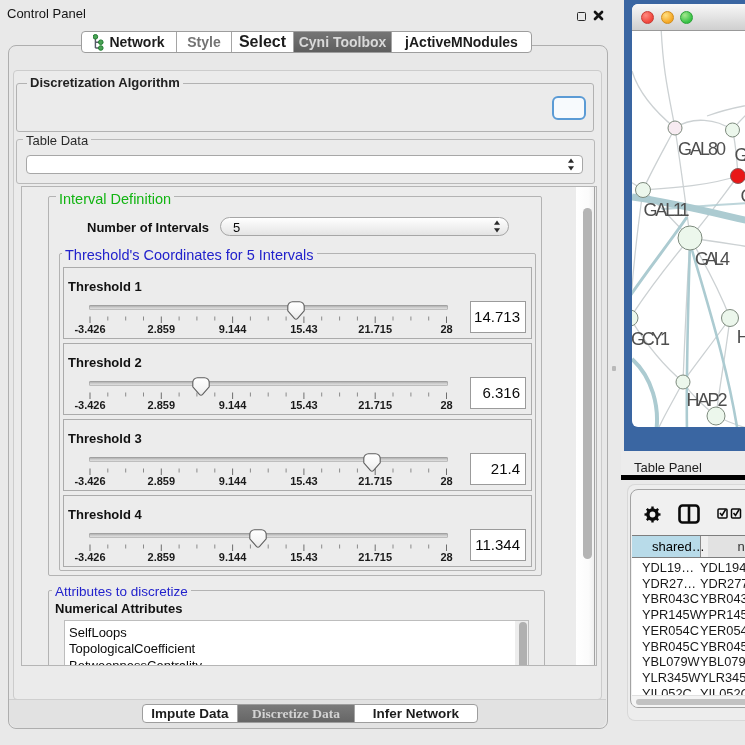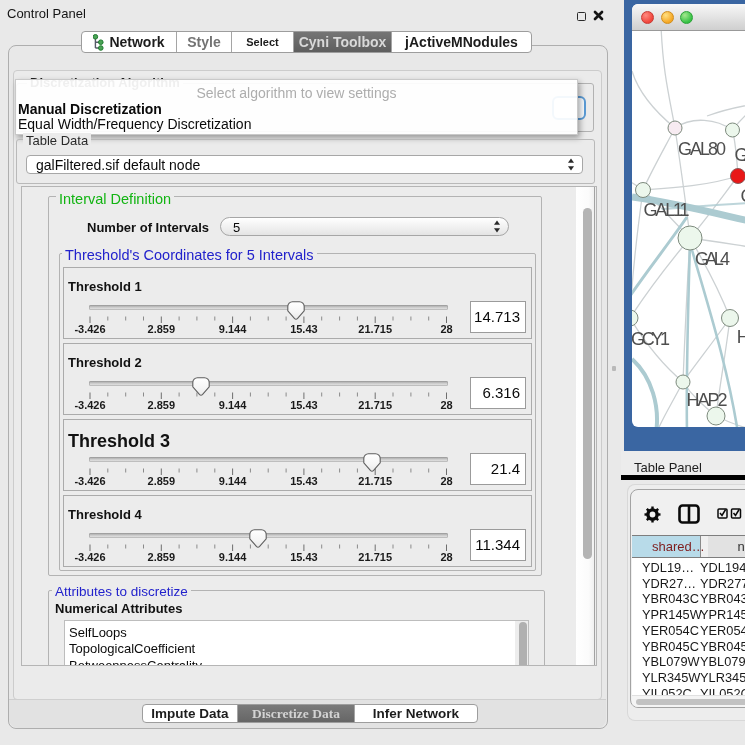--- a/index.html
+++ b/index.html
@@ -23,40 +23,34 @@
 
 <div class="abs" style="left:81px;top:31px;width:451px;height:22px;background:#ffffff;border:1px solid #9d9d9d;border-radius:4px;box-sizing:border-box;display:flex;overflow:hidden;">
   <div style="width:95px;border-right:1px solid #a5a5a5;display:flex;align-items:center;justify-content:center;font-size:14px;font-weight:bold;color:#1c1c1c;box-sizing:border-box;">
     <svg width="11" height="17" viewBox="0 0 11 17" style="margin-right:5px;">
       <path d="M2.4,4 L2.4,14 M2.4,8.2 L6,8.2 M2.4,14 L6,14" stroke="#555a68" stroke-width="1.4" fill="none"></path>
       <circle cx="2.4" cy="2.8" r="2.3" fill="#4aa455" stroke="#1f7a2f" stroke-width="1"></circle>
       <circle cx="7.8" cy="8.2" r="2.3" fill="#4aa455" stroke="#1f7a2f" stroke-width="1"></circle>
       <circle cx="7.8" cy="14" r="2.3" fill="#4aa455" stroke="#1f7a2f" stroke-width="1"></circle>
     </svg>Network</div>
   <div style="width:55px;border-right:1px solid #a5a5a5;display:flex;align-items:center;justify-content:center;font-size:14px;font-weight:bold;color:#737373;box-sizing:border-box;">Style</div>
-  <div style="width:62px;border-right:1px solid #a5a5a5;display:flex;align-items:center;justify-content:center;font-size:11px;font-weight:bold;color:#1c1c1c;box-sizing:border-box;">Select</div>
+  <div style="width:62px;border-right:1px solid #a5a5a5;display:flex;align-items:center;justify-content:center;font-size:16px;font-weight:bold;color:#1c1c1c;box-sizing:border-box;">Select</div>
   <div style="width:98px;border-right:1px solid #a5a5a5;display:flex;align-items:center;justify-content:center;font-size:14px;font-weight:bold;color:#d9d9d9;background:linear-gradient(#757575,#5e5e5e);box-sizing:border-box;">Cyni Toolbox</div>
   <div style="flex:1;display:flex;align-items:center;justify-content:center;font-size:14px;font-weight:bold;color:#1c1c1c;">jActiveMNodules</div>
 </div>
 
 <div class="abs" style="left:16px;top:83px;width:576px;height:47px;border:1px solid #b2b2b2;border-radius:3px;"></div>
 <div class="abs" style="left:27px;top:75px;font-size:13px;font-weight:bold;color:#222;background:#ebebeb;padding:0 3px;">Discretization Algorithm</div>
 
 <div class="abs" style="left:552px;top:96px;width:34px;height:24px;border:2.5px solid #5b9bd5;border-radius:6px;background:#f7fafd;box-sizing:border-box;"></div>
 
-<div class="abs" style="left:15px;top:79px;width:563px;height:56px;background:rgba(255,255,255,0.93);border:1px solid #c9c9c9;box-shadow:2px 3px 6px rgba(0,0,0,0.35);box-sizing:border-box;">
-  <div style="height:22px;line-height:26px;text-align:center;font-size:14px;color:#adadad;">Select algorithm to view settings</div>
-  <div style="height:15px;line-height:14px;padding-left:2px;font-size:14px;font-weight:bold;color:#0a0a0a;">Manual Discretization</div>
-  <div style="height:15px;line-height:15px;padding-left:2px;font-size:14px;color:#0a0a0a;">Equal Width/Frequency Discretization</div>
-</div>
 
 <div class="abs" style="left:16px;top:139px;width:577px;height:43px;border:1px solid #b9b9b9;border-radius:3px;"></div>
 <div class="abs" style="left:23px;top:133px;font-size:13px;color:#2a2a2a;background:#ebebeb;padding:0 3px;">Table Data</div>
 <div class="abs" style="left:26px;top:154.5px;width:557px;height:19px;background:#ffffff;border:1px solid #a7a7a7;border-radius:4px;box-sizing:border-box;">
-  <div style="position:absolute;left:9px;top:1px;font-size:14px;color:#0a0a0a;">galFiltered.sif default node</div>
   <svg style="position:absolute;right:7px;top:2.5px;" width="8" height="13" viewBox="0 0 8 13">
     <path d="M4,0.5 L7,4.7 L1,4.7 Z" fill="#2a2a2a"></path>
         <path d="M4,12.5 L7,8.3 L1,8.3 Z" fill="#2a2a2a"></path>
   </svg>
 </div>
 
 <div class="abs" style="left:21px;top:186px;width:576px;height:480px;border:1px solid #b5b5b5;background:#ececec;box-sizing:border-box;"></div>
 
 <div class="abs" style="left:576px;top:187px;width:19px;height:478px;background:linear-gradient(to right,#ffffff,#fbfbfb 70%,#f0f0f0);border-right:1.5px solid #a2a2a2;box-sizing:border-box;"></div>
 <div class="abs" style="left:583px;top:208px;width:8.5px;height:351px;border-radius:4.5px;background:#b4b4b4;"></div>
@@ -161,21 +155,21 @@
               <stop offset="0" stop-color="#ffffff"></stop>
               <stop offset="0.6" stop-color="#f5f5f5"></stop>
               <stop offset="1" stop-color="#e8e8e8"></stop>
             </linearGradient>
           </defs>
   <path d="M0.8,5.5 A4.7,4.7 0 0 1 5.5,0.8 L12.5,0.8 A4.7,4.7 0 0 1 17.2,5.5 L17.2,9.8 L10.4,17.6 A1.9,1.9 0 0 1 7.6,17.6 L0.8,9.8 Z" fill="url(#thg2)" stroke="#5e5e5e" stroke-width="1.1"></path>
 </svg>
 <div class="abs" style="left:470px;top:377px;width:56px;height:32px;background:#ffffff;border:1px solid #9b9b9b;box-sizing:border-box;font-size:15px;color:#0a0a0a;text-align:right;line-height:30px;padding-right:5px;">6.316</div>
 
 <div class="abs" style="left:63px;top:419px;width:469px;height:72px;border:1px solid #ababab;background:#ececec;box-sizing:border-box;"></div>
-<div class="abs" style="left:68px;top:431px;font-size:18px;font-weight:bold;color:#111;">Threshold 3</div>
+<div class="abs" style="left:68px;top:431px;font-size:13px;font-weight:bold;color:#111;">Threshold 3</div>
 <div class="abs" style="left:89.0px;top:457px;width:358.5px;height:4.5px;border-radius:2px;background:linear-gradient(#9e9e9e,#d2d2d2 55%,#e8e8e8);box-shadow:inset 0 0 0 0.5px #9a9a9a;"></div>
 <svg class="abs" style="left:0px;top:467.5px;" width="540" height="8" viewBox="0 0 540 8">
           <line x1="90.0" y1="0.5" x2="90.0" y2="7" stroke="#6e6e6e" stroke-width="1"></line>
           <line x1="107.8" y1="0.5" x2="107.8" y2="4.5" stroke="#8a8a8a" stroke-width="1"></line>
           <line x1="125.7" y1="0.5" x2="125.7" y2="4.5" stroke="#8a8a8a" stroke-width="1"></line>
           <line x1="143.5" y1="0.5" x2="143.5" y2="4.5" stroke="#8a8a8a" stroke-width="1"></line>
           <line x1="161.3" y1="0.5" x2="161.3" y2="7" stroke="#6e6e6e" stroke-width="1"></line>
           <line x1="179.1" y1="0.5" x2="179.1" y2="4.5" stroke="#8a8a8a" stroke-width="1"></line>
           <line x1="196.9" y1="0.5" x2="196.9" y2="4.5" stroke="#8a8a8a" stroke-width="1"></line>
           <line x1="214.8" y1="0.5" x2="214.8" y2="4.5" stroke="#8a8a8a" stroke-width="1"></line>
@@ -372,21 +366,21 @@
     <line x1="11" y1="2" x2="11" y2="18" stroke="#0a0a0a" stroke-width="2.6"></line>
   </svg>
   <svg style="position:absolute;left:86px;top:17.5px;" width="26" height="11" viewBox="0 0 26 11">
     <rect x="1" y="1" width="9" height="9" rx="1" fill="none" stroke="#0a0a0a" stroke-width="1.5"></rect>
     <path d="M3,5 L5,7.5 L8.6,1.5" fill="none" stroke="#0a0a0a" stroke-width="1.5"></path>
     <rect x="14.5" y="1" width="9" height="9" rx="1" fill="none" stroke="#0a0a0a" stroke-width="1.5"></rect>
     <path d="M16.5,5 L18.5,7.5 L22.1,1.5" fill="none" stroke="#0a0a0a" stroke-width="1.5"></path>
   </svg>
 
   <div style="position:absolute;left:1px;top:45px;width:129px;height:23px;border-top:1px solid #7e7e7e;border-bottom:1px solid #7e7e7e;box-sizing:border-box;">
-    <div style="position:absolute;left:0;top:0;width:69px;height:21px;background:#b8dbe9;border-right:1px solid #8a8a8a;font-size:13px;color:#7f1d1d;padding-left:20px;line-height:21px;box-sizing:border-box;">shared…</div>
+    <div style="position:absolute;left:0;top:0;width:69px;height:21px;background:#b8dbe9;border-right:1px solid #8a8a8a;font-size:13px;color:#000000;padding-left:20px;line-height:21px;box-sizing:border-box;">shared…</div>
     <div style="position:absolute;left:75.5px;top:0;width:60px;height:21px;background:#e2e2e2;font-size:13px;color:#333;padding-left:30px;line-height:21px;box-sizing:border-box;">na…</div>
   </div>
 
   <div style="position:absolute;left:1px;top:68px;width:129px;height:137px;background:#ffffff;overflow:hidden;font-size:12.8px;color:#1a1a1a;">
     <div style="position:absolute;left:10px;top:2px;line-height:15.7px;">YDL19…<br>YDR27…<br>YBR043C<br>YPR145W<br>YER054C<br>YBR045C<br>YBL079W<br>YLR345W<br>YIL052C</div>
     <div style="position:absolute;left:68px;top:2px;line-height:15.7px;">YDL194W<br>YDR277C<br>YBR043C<br>YPR145W<br>YER054C<br>YBR045C<br>YBL079W<br>YLR345W<br>YIL052C</div>
   </div>
 
   <div style="position:absolute;left:1px;top:205px;width:129px;height:14px;background:#f4f4f4;border-top:1px solid #e0e0e0;box-sizing:border-box;">
     <div style="position:absolute;left:3.5px;top:3px;width:140px;height:6.3px;border-radius:3.5px;background:#c2c2c2;"></div>

